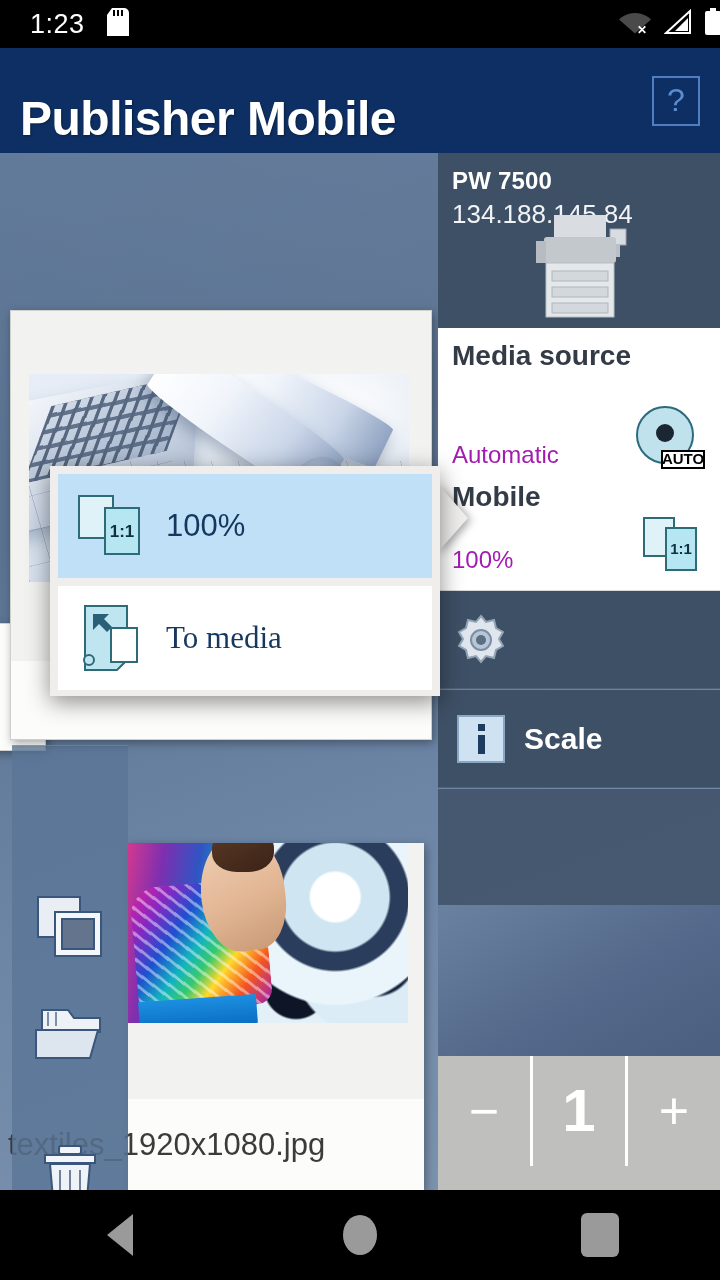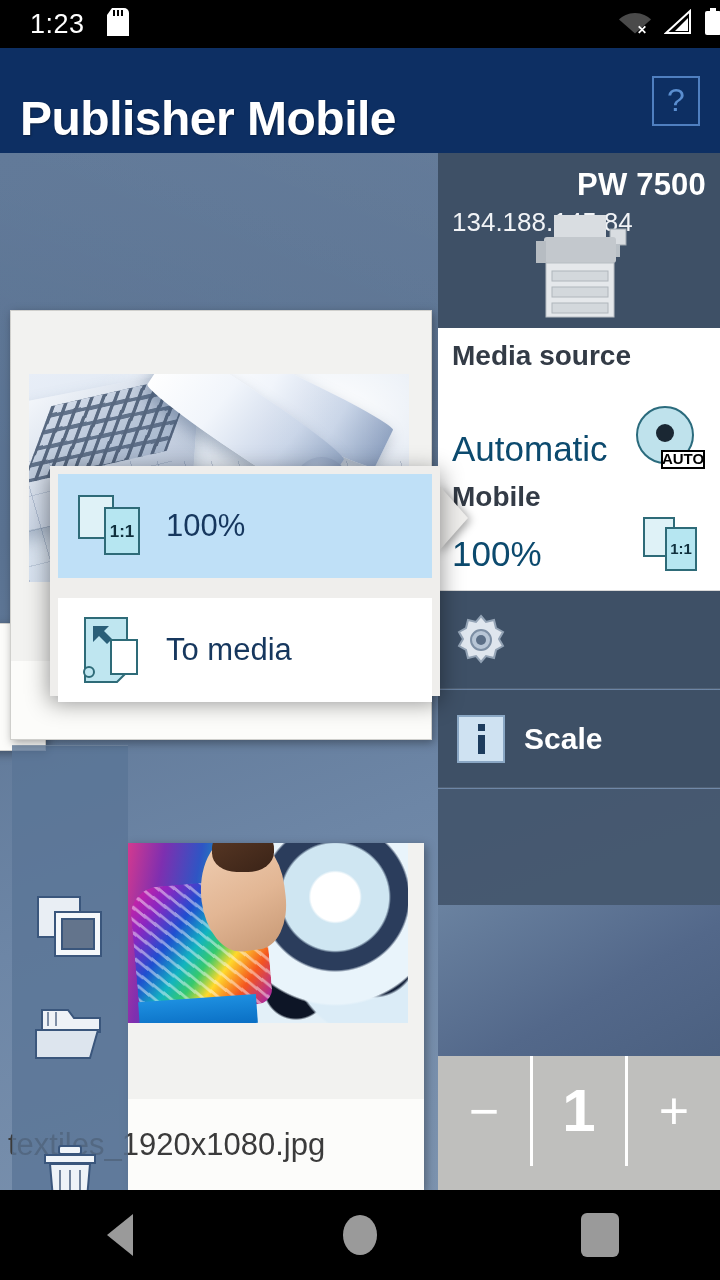--- a/index.html
+++ b/index.html
@@ -171,32 +171,32 @@
     background: linear-gradient(180deg,#1d8fe0,#0a6fc4);
     transform: rotate(-4deg);
   }
 
   
   .rpanel { position:absolute; right:0; top:153px; width:282px; height:1037px; }
   .printer-box {
     position:absolute; top:0; left:0; width:282px; height:175px;
     background:#3e5066; color:#fff; padding:14px 14px 0 14px;
   }
-  .printer-name { font-size: 31px; font-weight: 700; letter-spacing:.2px;text-align:right; }
+  .printer-name { font-size: 24px; font-weight: 700; letter-spacing:.2px; }
   .printer-ip { font-size: 26px; font-weight: 400; margin-top: 4px; color:#f1f3f6; }
   .printer-gfx { position:absolute; left:90px; top:60px; }
 
   .opt-row {
     position:absolute; left:0; width:282px; background:#ffffff;
     border-bottom: 1px solid #d8d8d8;
   }
   .opt-media { top:175px; height:158px; }
   .opt-scale { top:316px; height:122px; }
   .opt-title { position:absolute; left:14px; top:12px; font-size:28px; font-weight:700; color:#333b46; }
-  .opt-value { position:absolute; left:14px; bottom:16px; font-size:35px; color:#0c4a6e; }
+  .opt-value { position:absolute; left:14px; bottom:16px; font-size:24px; color:#a21caf; }
   .opt-icon { position:absolute; right:14px; bottom:12px; }
 
   .menu-row {
     position:absolute; left:0; width:282px; height:98px;
     background:#3e5066; display:flex; align-items:center;
     border-bottom: 1px solid rgba(255,255,255,.10);
   }
   .menu-config { top:438px; }
   .menu-more   { top:537px; }
   .menu-row .m-icon { width:86px; display:flex; justify-content:center; }
@@ -238,21 +238,21 @@
     border-top: 34px solid transparent;
     border-bottom: 34px solid transparent;
     border-left: 30px solid #efeeec;
     filter: drop-shadow(3px 2px 4px rgba(0,0,0,.35));
   }
   .popup-item {
     height: 104px; display:flex; align-items:center;
     background:#ffffff;
   }
   .popup-item.selected { background:#bfe0f7; }
-  .popup-item + .popup-item { margin-top: 20px; }
+  .popup-item + .popup-item { margin-top: 8px; font-family: Liberation Serif, serif; }
   .pi-icon { width: 108px; display:flex; justify-content:center; }
   .pi-label { font-size: 31px; color:#16375e; }
 
   
   .navbar {
     position:absolute; bottom:0; left:0; width:720px; height:90px;
     background:#000; display:flex; align-items:center; justify-content:space-around;
   }
   .nav-back { width:0;height:0;border-top:21px solid transparent;border-bottom:21px solid transparent;border-right:26px solid #9a9a9a; }
   .nav-home { width:34px;height:40px;border-radius:50%;background:#9a9a9a; }

